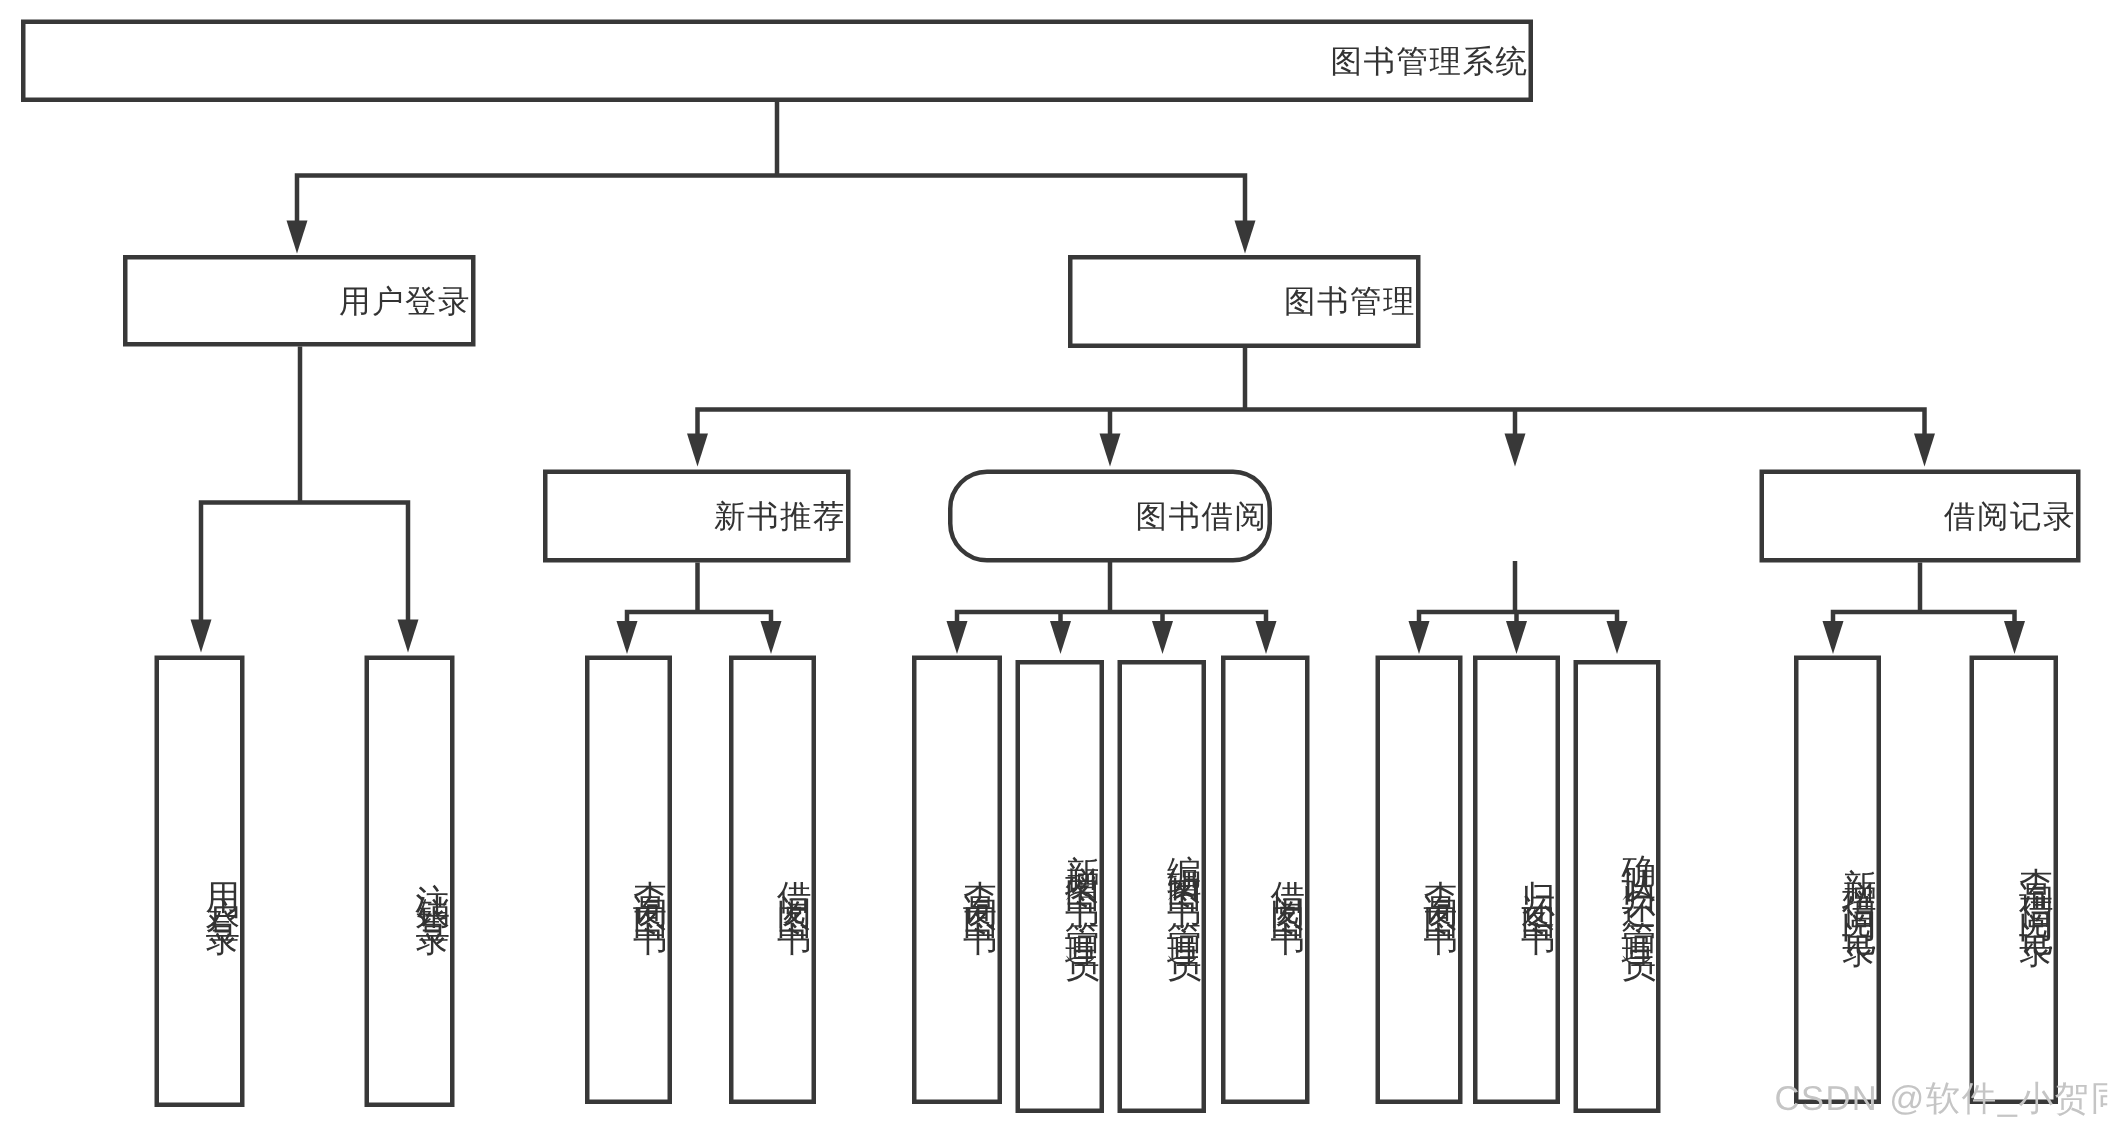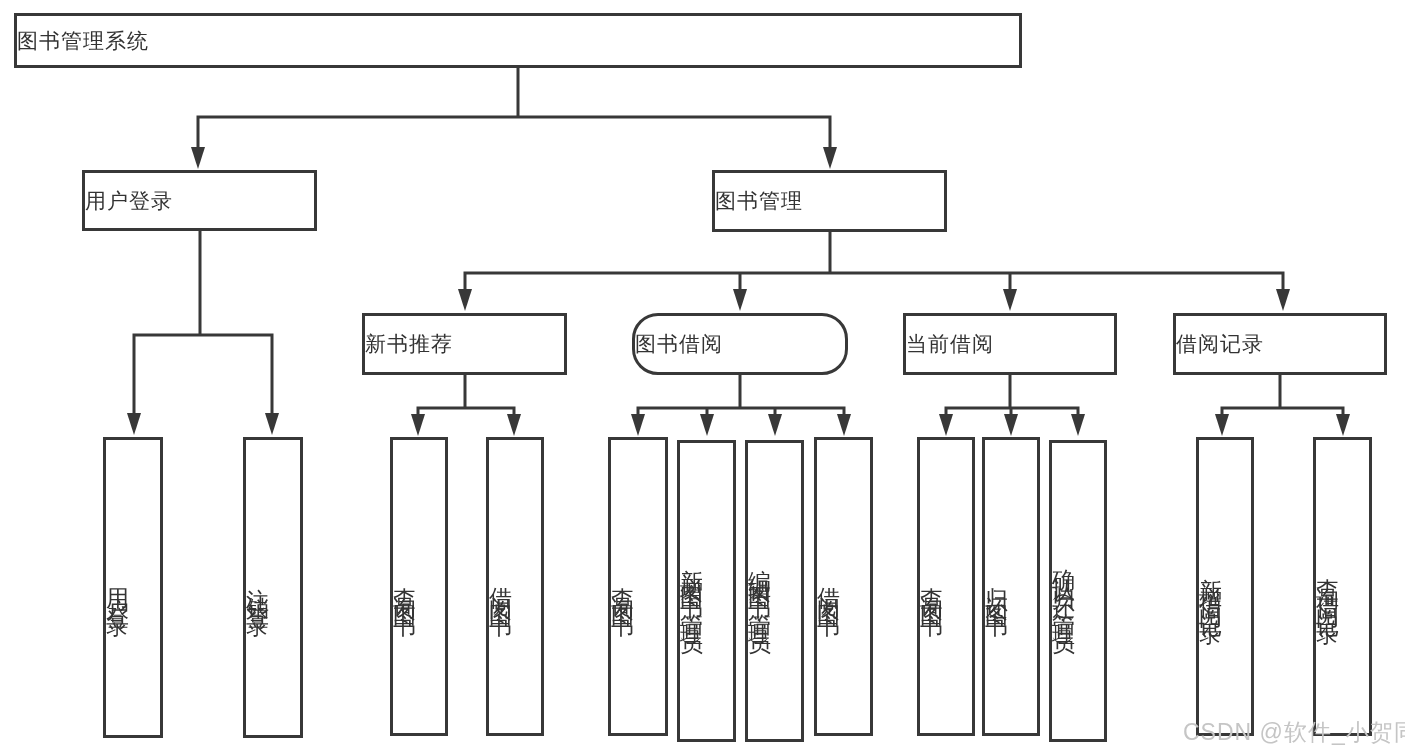--- a/index.html
+++ b/index.html
@@ -10,21 +10,21 @@
     font-family:"Liberation Sans","DejaVu Sans",sans-serif;
     color:#2f2f2f;
     overflow:hidden;
   }
   #wires{position:absolute;left:0;top:0;width:1405px;height:747px;z-index:1;}
   .box{
     position:absolute;
     box-sizing:border-box;
     border:3px solid #383838;
     background:#ffffff;
-    display:flex;align-items:center;justify-content:flex-start;
+    display:flex;align-items:center;justify-content:flex-end;
     z-index:2;
   }
   .hlabel{font-size:21px;letter-spacing:1px;color:#333333;}
   .vbox .vtext{
     writing-mode:vertical-rl;
     text-orientation:mixed;
     font-size:23px;
     letter-spacing:9px;
     color:#333333;
     line-height:1;
@@ -94,23 +94,20 @@
   <div class="box" style="left:362px;top:313px;width:205px;height:62px;">
     <span class="hlabel">新书推荐</span>
   </div>
 
   <div class="box" style="left:712px;top:170px;width:235px;height:62px;">
     <span class="hlabel">图书管理</span>
   </div>
   <div class="box" style="left:632px;top:313px;width:216px;height:62px;border-radius:26px;">
     <span class="hlabel">图书借阅</span>
   </div>
-  <div class="box" style="left:903px;top:313px;width:214px;height:62px;">
-    <span class="hlabel">当前借阅</span>
-  </div>
   <div class="box" style="left:1173px;top:313px;width:214px;height:62px;">
     <span class="hlabel">借阅记录</span>
   </div>
 
   <div class="box vbox" style="left:103px;top:437px;width:60px;height:301px;">
     <span class="vtext">用户登录</span>
   </div>
   <div class="box vbox" style="left:243px;top:437px;width:60px;height:301px;">
     <span class="vtext">注销登录</span>
   </div>

